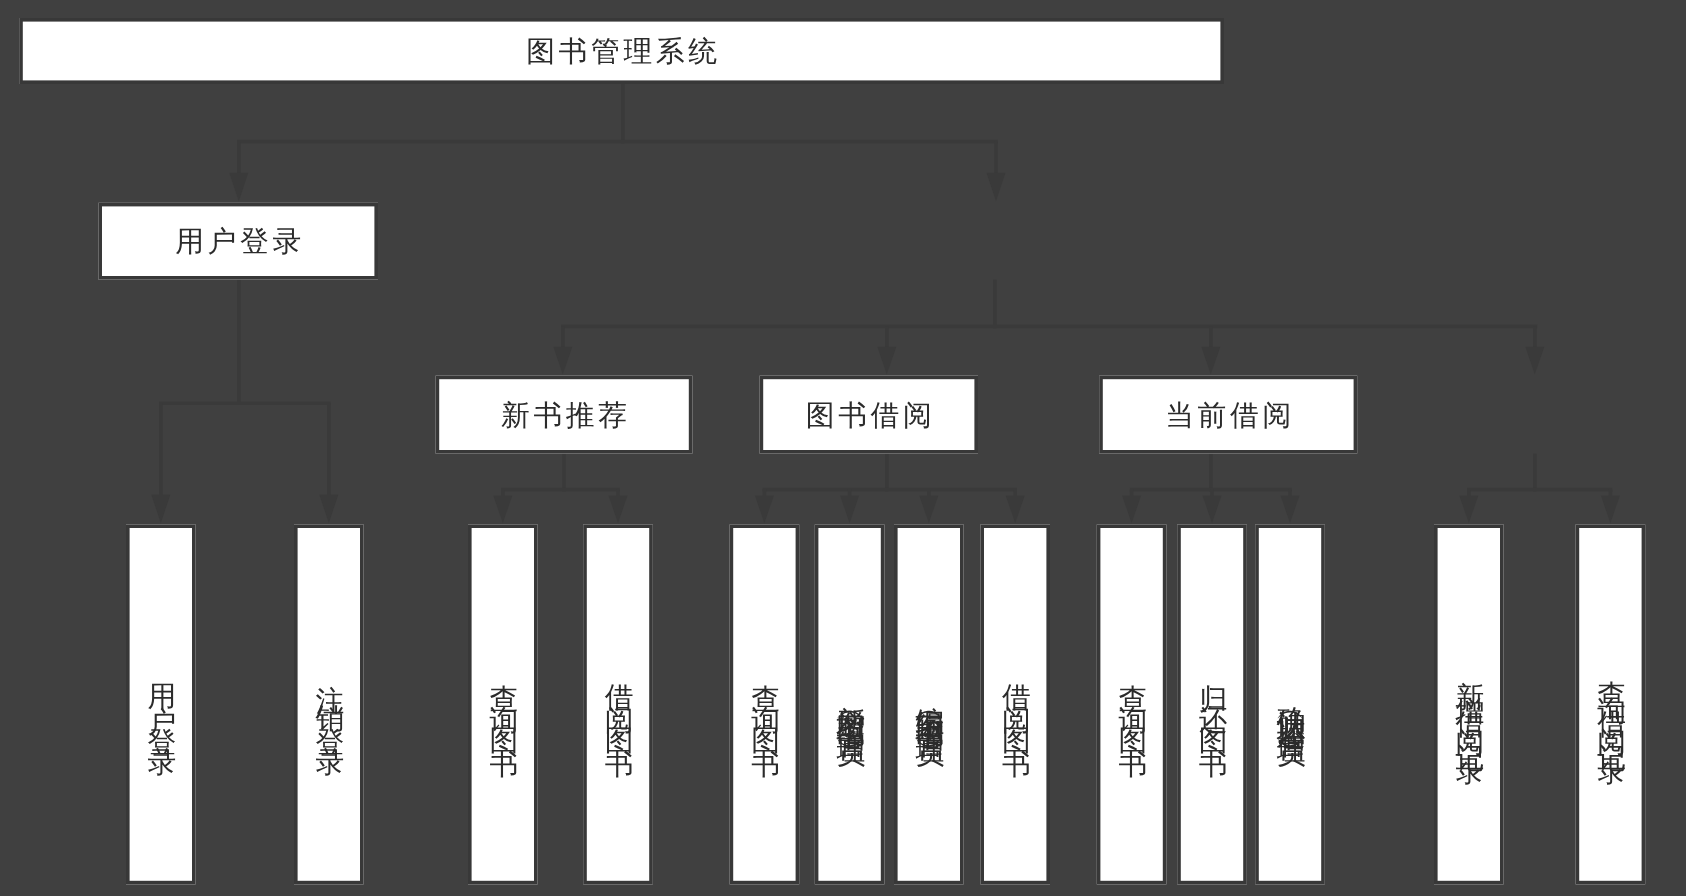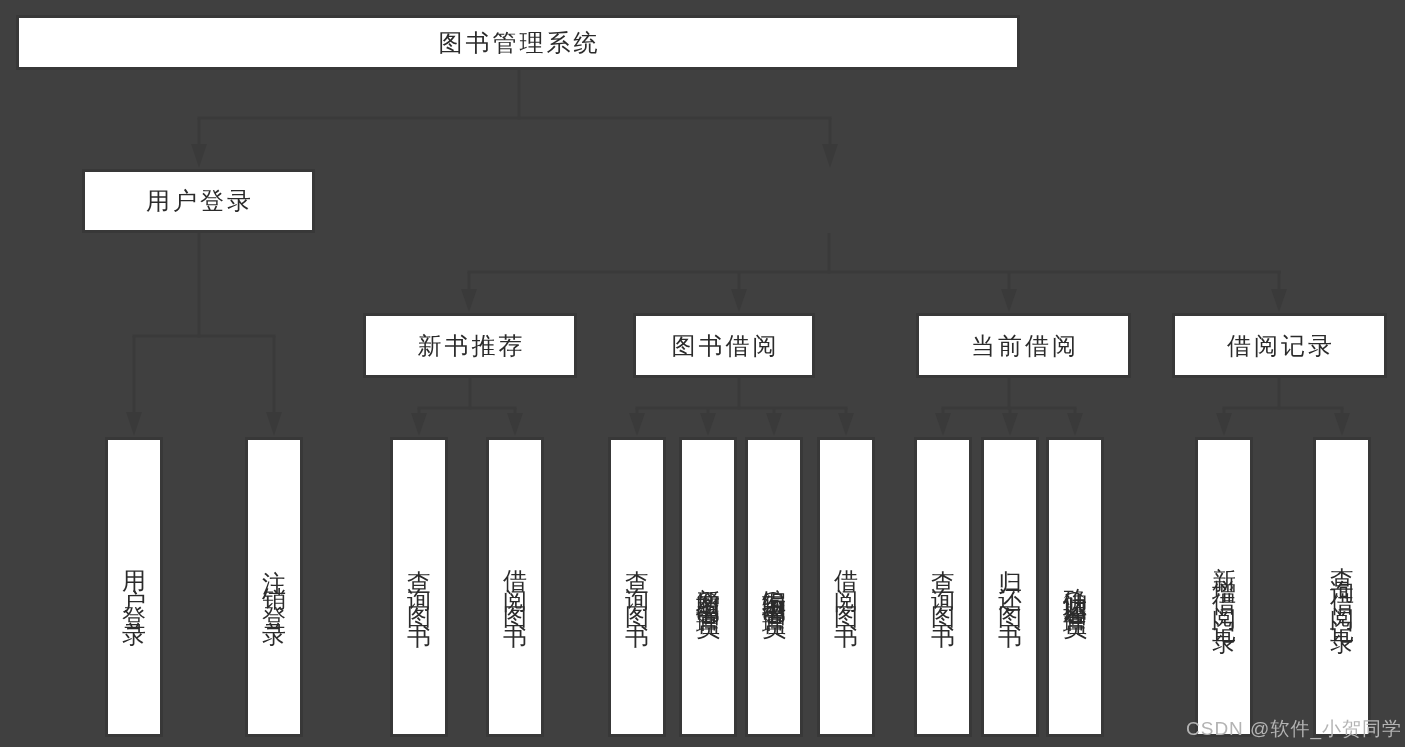--- a/index.html
+++ b/index.html
@@ -147,23 +147,20 @@
 
   <div class="node h" style="left:363px; top:313px; width:214px; height:65px;">
     <span>新书推荐</span>
   </div>
   <div class="node h" style="left:633px; top:313px; width:182px; height:65px;">
     <span>图书借阅</span>
   </div>
   <div class="node h" style="left:902px; top:313px; width:215px; height:65px;margin-left:14px;">
     <span>当前借阅</span>
   </div>
-  <div class="node h" style="left:1172px; top:313px; width:215px; height:65px;">
-    <span>借阅记录</span>
-  </div>
 
   <div class="node v sp-wide" style="left:105px; top:437px; width:58px; height:300px;">
     <span>用户登录</span>
   </div>
   <div class="node v sp-wide" style="left:245px; top:437px; width:58px; height:300px;">
     <span>注销登录</span>
   </div>
 
   <div class="node v sp-wide" style="left:390px; top:437px; width:58px; height:300px;">
     <span>查询图书</span>
@@ -195,15 +192,14 @@
     <span>确认归还（管理员）</span>
   </div>
 
   <div class="node v sp-med" style="left:1195px; top:437px; width:58px; height:300px;">
     <span>新增借阅记录</span>
   </div>
   <div class="node v sp-med" style="left:1313px; top:437px; width:58px; height:300px;">
     <span>查询借阅记录</span>
   </div>
 
-  <div class="watermark">CSDN @软件_小贺同学</div>
 
 </div>
 
 </body></html>

